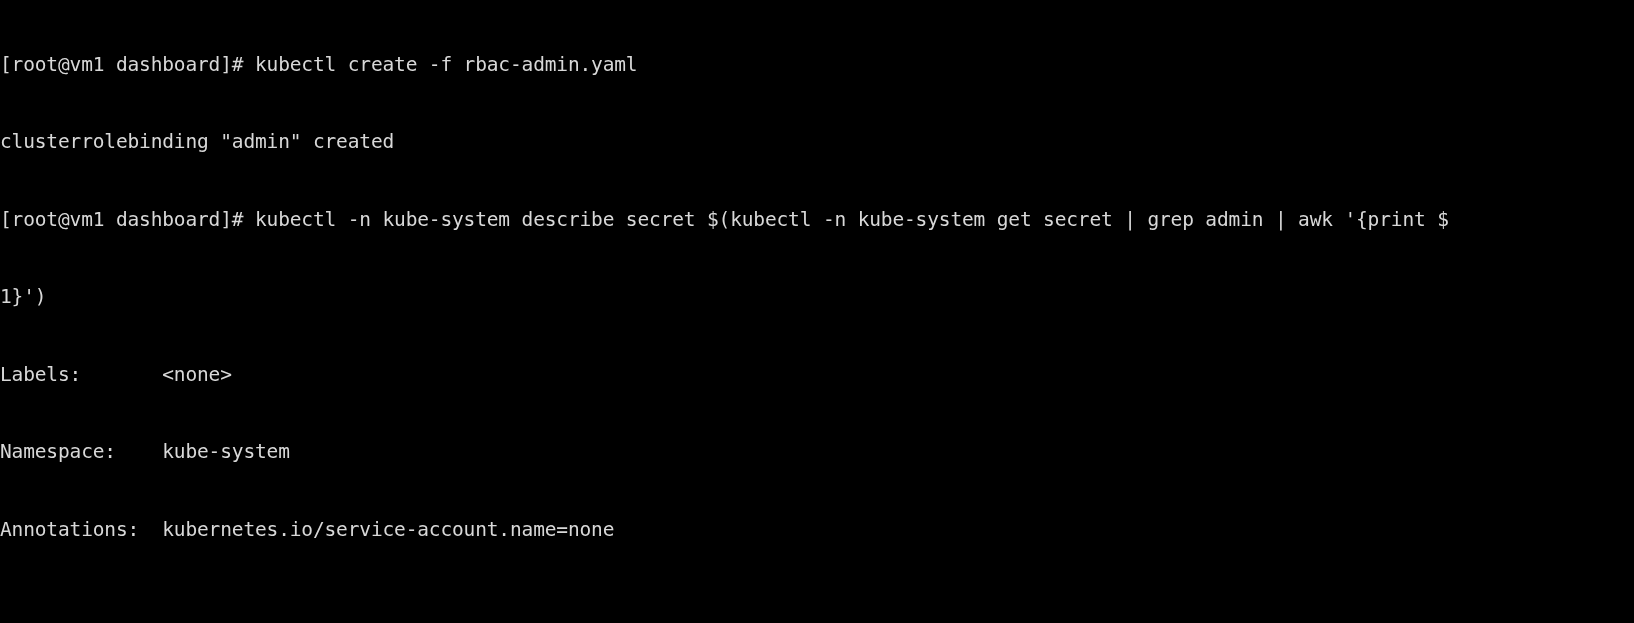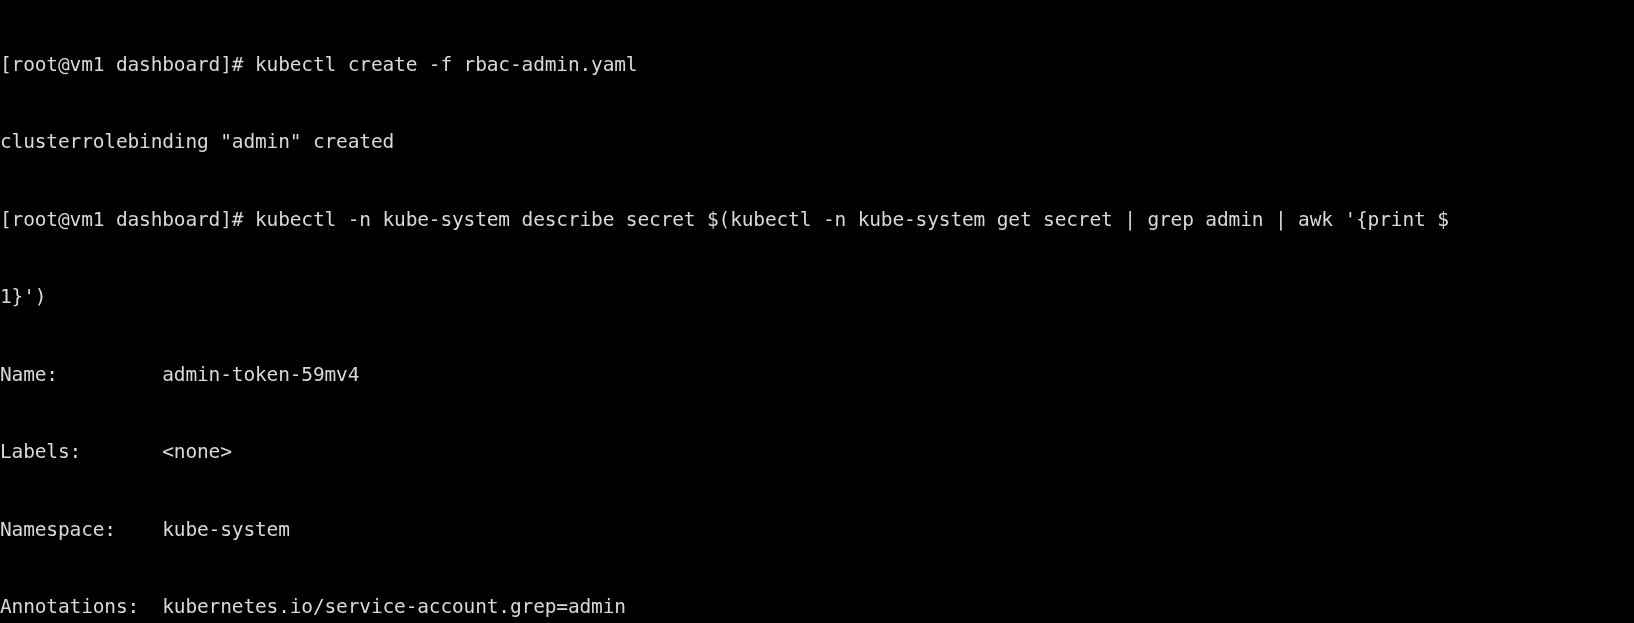--- a/index.html
+++ b/index.html
@@ -67,24 +67,23 @@
 <div id="window-edge-strip">
   <div class="accent"></div>
   <div class="bar"></div>
 </div>
 
 <div id="terminal">
   <div class="line">[root@vm1 dashboard]# kubectl create -f rbac-admin.yaml</div>
   <div class="line">clusterrolebinding "admin" created</div>
   <div class="line">[root@vm1 dashboard]# kubectl -n kube-system describe secret $(kubectl -n kube-system get secret | grep admin | awk '{print $</div>
   <div class="line">1}')</div>
-  <div class="line">Name:         admin-token-59mv4</div>
   <div class="line">Labels:       &lt;none&gt;</div>
   <div class="line">Namespace:    kube-system</div>
-  <div class="line">Annotations:  kubernetes.io/service-account.grep=admin</div>
+  <div class="line">Annotations:  kubernetes.io/service-account.name=none</div>
   
   
   
   
   
   
   
   
   
   

